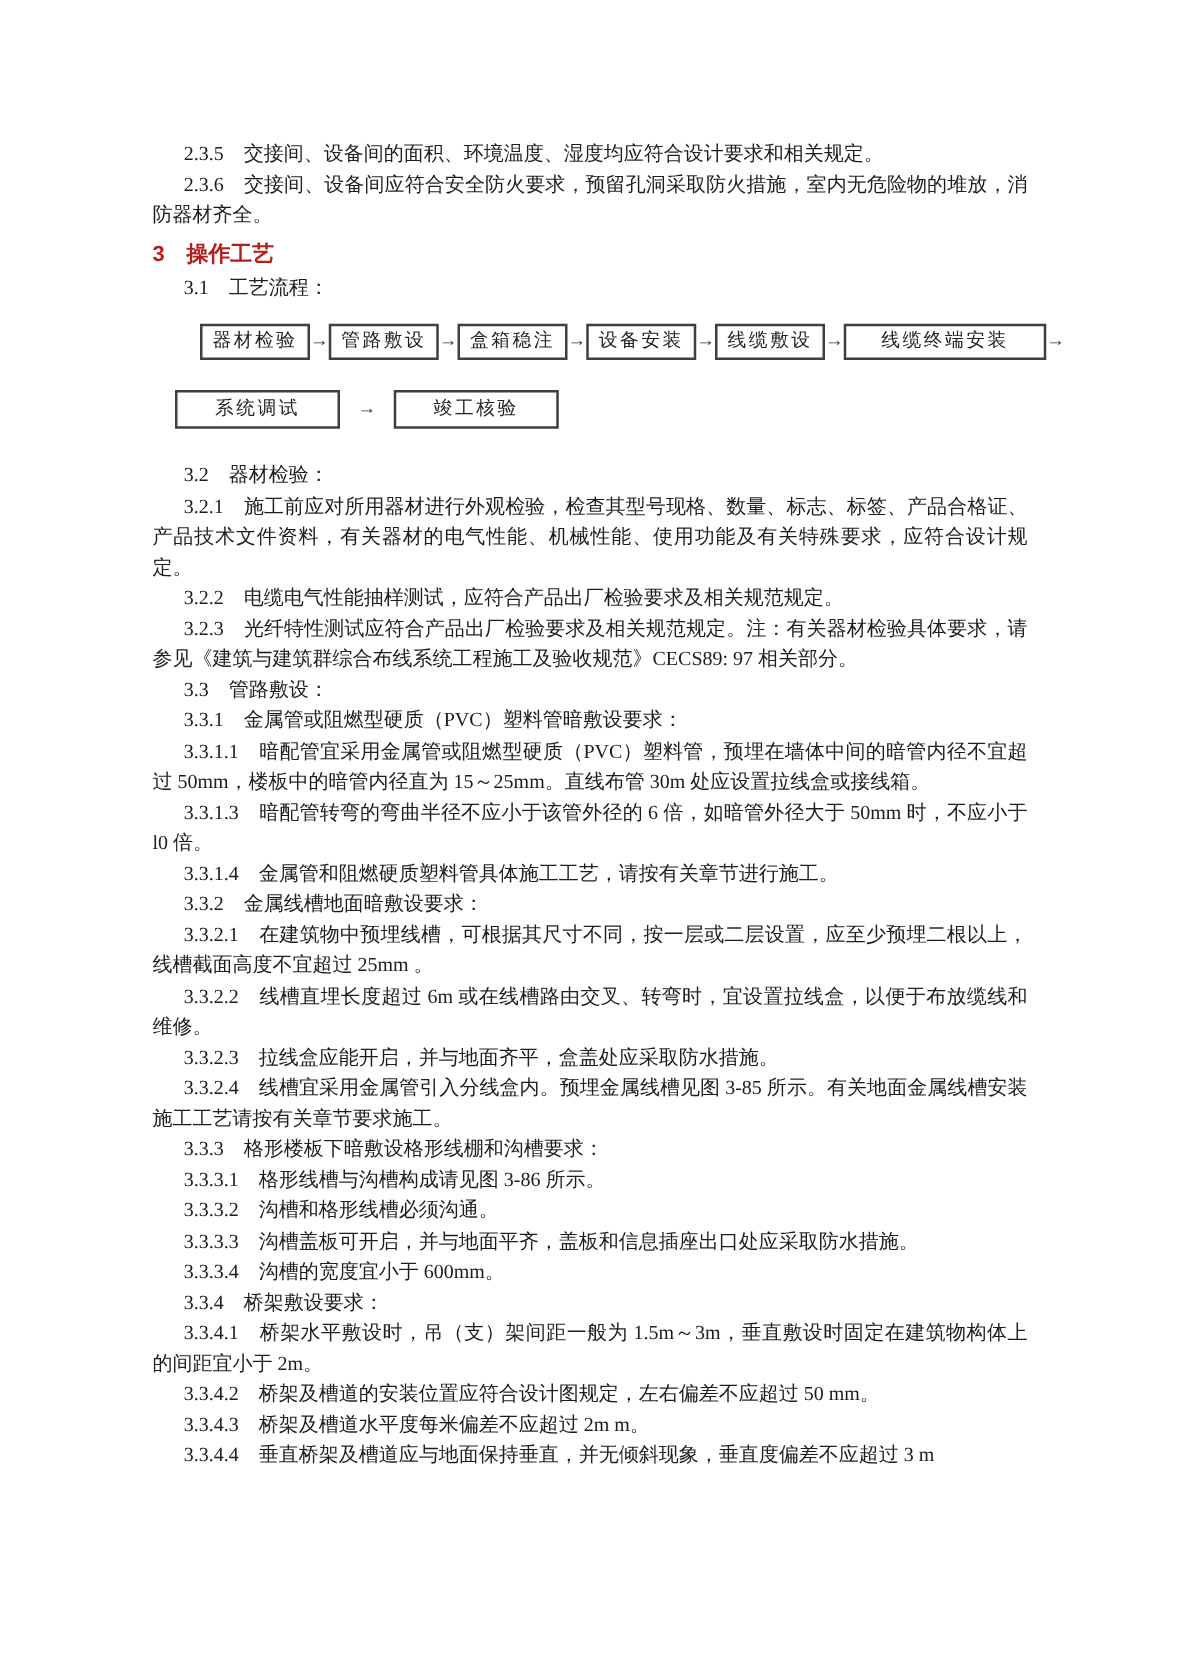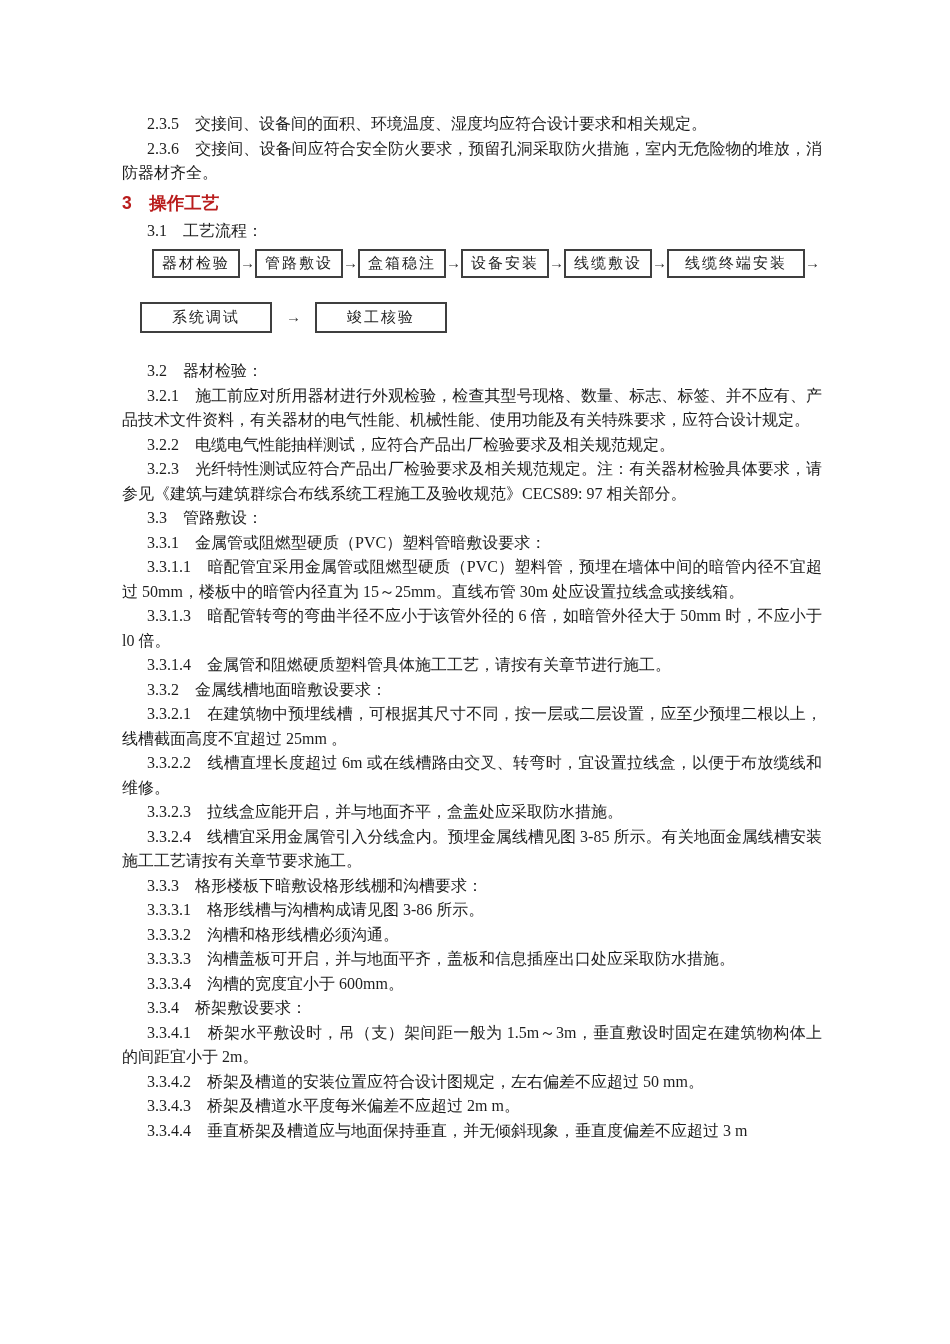--- a/index.html
+++ b/index.html
@@ -31,40 +31,40 @@
     font-family: "Liberation Sans", "DejaVu Sans", sans-serif;
     font-weight: bold;
     font-size: 17.5px;
     line-height: 28px;
     text-indent: 0;
     color: #b91c1c;
   }
   .flow-row {
     display: flex;
     align-items: center;
-    justify-content: flex-end;
-    margin: 6px 0 0 38px;
+    justify-content: space-between;
+    margin: 16px 0 0 38px;
     width: 660px;
   }
   .flow-row.second {
     justify-content: flex-start;
     margin: 24px 0 26px 18px;
   }
   .flow-box {
     display: inline-block;
     border: 2px solid #3f3f3f;
     padding: 2px 8px;
     font-size: 15px;
     line-height: 21px;
     letter-spacing: 2px;
     color: #222222;
     white-space: nowrap;
     background: #ffffff;
   }
-  .flow-box.wide { padding: 2px 16px; }
+  .flow-box.wide { padding: 2px 28px; }
   .flow-row.second .flow-box { padding: 3px 30px; }
   .flow-arrow {
     font-size: 15px;
     color: #333333;
     white-space: nowrap;
   }
   .flow-row.second .flow-arrow { margin: 0 14px; }
 </style>
 </head>
 <body>
@@ -88,21 +88,21 @@
         <span class="flow-arrow">→</span>
         <span class="flow-box wide">线缆终端安装</span>
         <span class="flow-arrow">→</span>
       </div>
       <div class="flow-row second">
         <span class="flow-box">系统调试</span>
         <span class="flow-arrow">→</span>
         <span class="flow-box">竣工核验</span>
       </div>
       <p class="para">3.2　器材检验：</p>
-      <p class="para">3.2.1　施工前应对所用器材进行外观检验，检查其型号现格、数量、标志、标签、并不应有、产品技术文件资料，有关器材的电气性能、机械性能、使用功能及有关特殊要求，应符合设计规定。</p>
+      <p class="para">3.2.1　施工前应对所用器材进行外观检验，检查其型号现格、数量、标志、标签、产品合格证、产品技术文件资料，有关器材的电气性能、机械性能、使用功能及有关特殊要求，应符合设计规定。</p>
       <p class="para">3.2.2　电缆电气性能抽样测试，应符合产品出厂检验要求及相关规范规定。</p>
       <p class="para">3.2.3　光纤特性测试应符合产品出厂检验要求及相关规范规定。注：有关器材检验具体要求，请参见《建筑与建筑群综合布线系统工程施工及验收规范》CECS89: 97 相关部分。</p>
       <p class="para">3.3　管路敷设：</p>
       <p class="para">3.3.1　金属管或阻燃型硬质（PVC）塑料管暗敷设要求：</p>
       <p class="para">3.3.1.1　暗配管宜采用金属管或阻燃型硬质（PVC）塑料管，预埋在墙体中间的暗管内径不宜超过 50mm，楼板中的暗管内径直为 15～25mm。直线布管 30m 处应设置拉线盒或接线箱。</p>
       <p class="para">3.3.1.3　暗配管转弯的弯曲半径不应小于该管外径的 6 倍，如暗管外径大于 50mm 时，不应小于 l0 倍。</p>
       <p class="para">3.3.1.4　金属管和阻燃硬质塑料管具体施工工艺，请按有关章节进行施工。</p>
       <p class="para">3.3.2　金属线槽地面暗敷设要求：</p>
       <p class="para">3.3.2.1　在建筑物中预埋线槽，可根据其尺寸不同，按一层或二层设置，应至少预埋二根以上，线槽截面高度不宜超过 25mm 。</p>
       <p class="para">3.3.2.2　线槽直埋长度超过 6m 或在线槽路由交叉、转弯时，宜设置拉线盒，以便于布放缆线和维修。</p>

